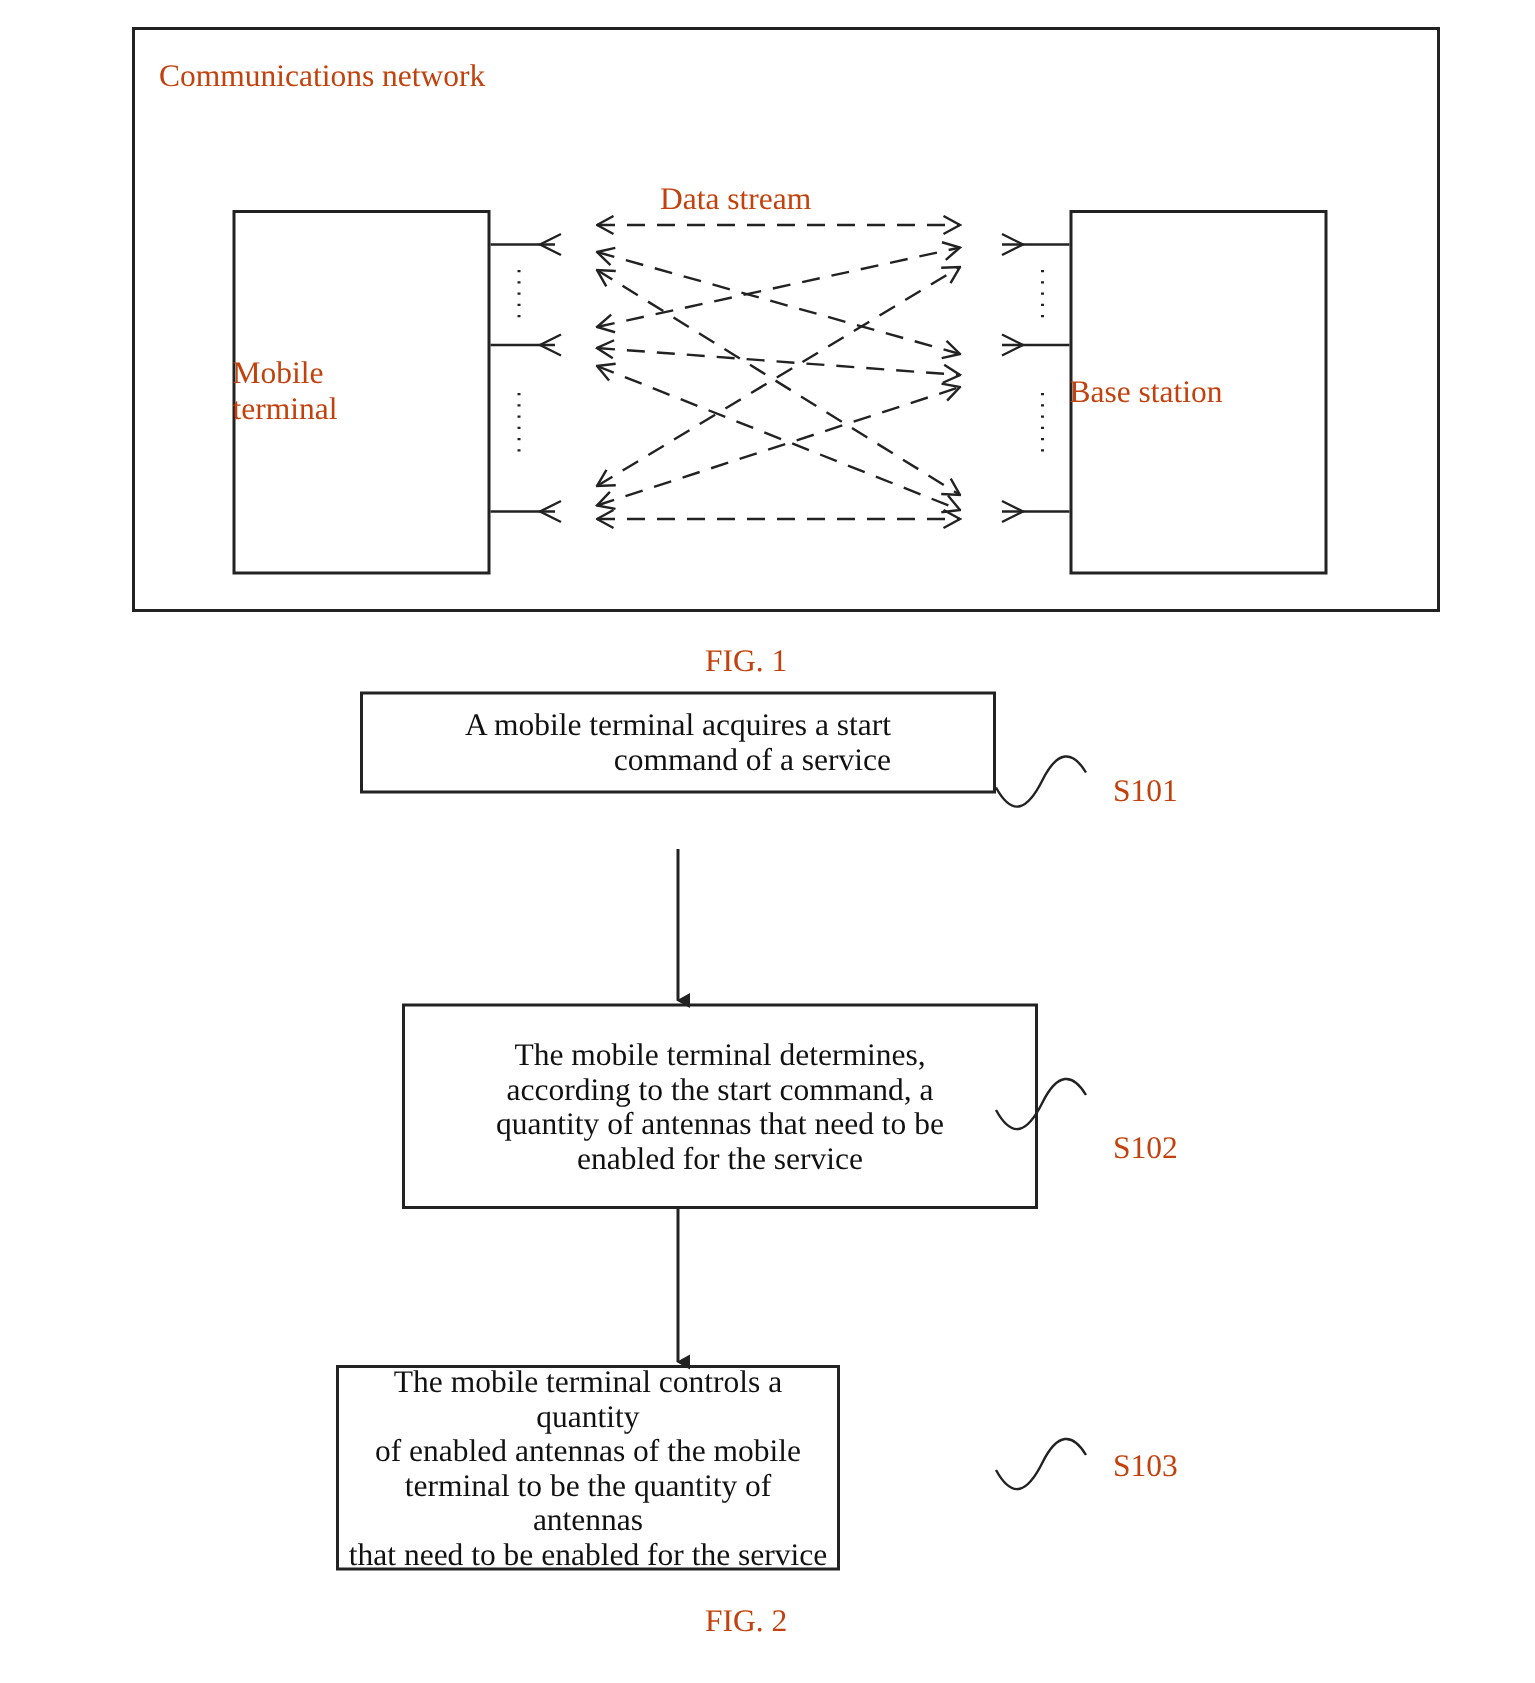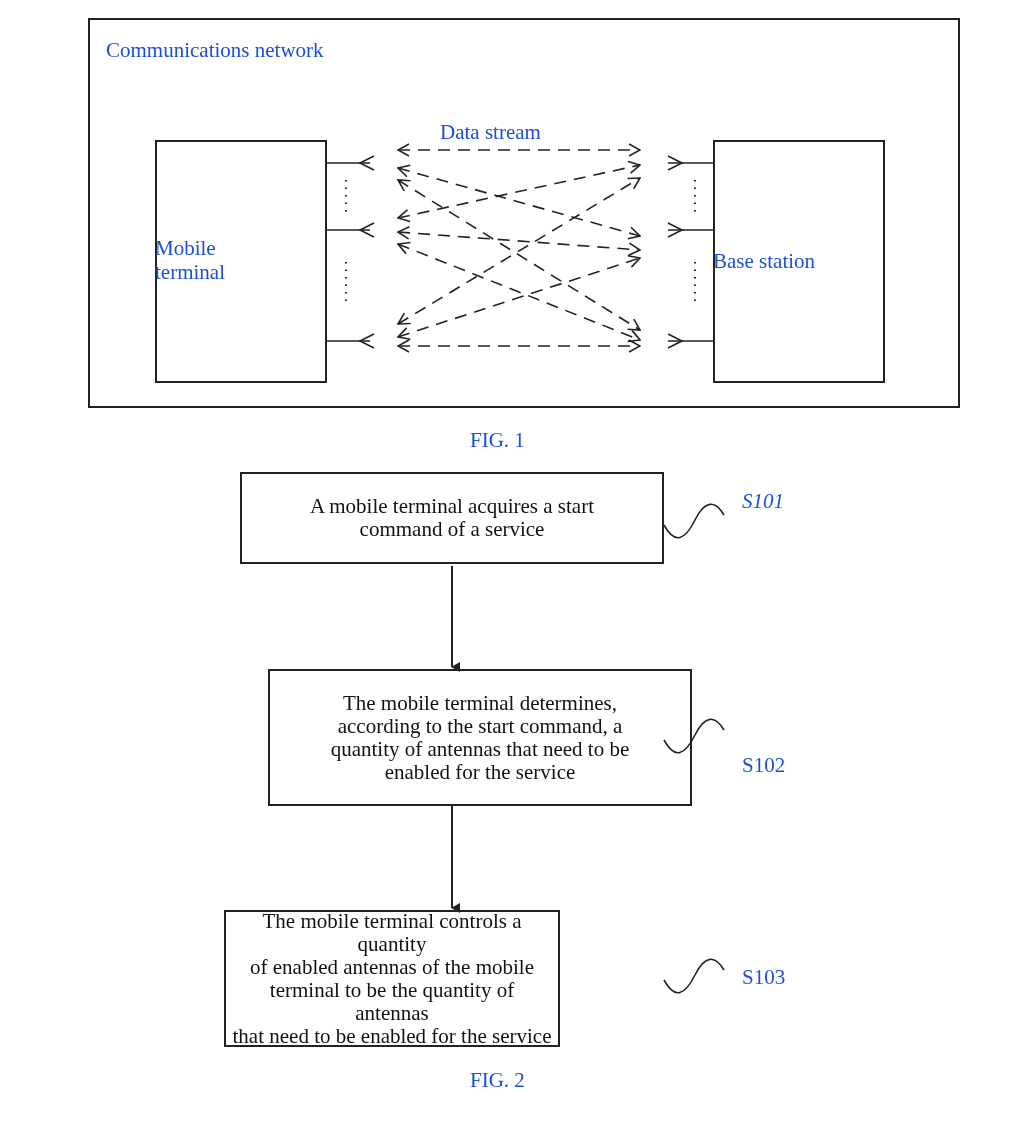--- a/index.html
+++ b/index.html
@@ -1,19 +1,19 @@
 <!DOCTYPE html>
 <html><head>
 <meta charset="utf-8">
 <style>
   html, body { margin: 0; padding: 0; background: #ffffff; }
   body { width: 1023px; height: 1122px; position: relative; overflow: hidden;
          font-family: "Liberation Serif", "DejaVu Serif", serif; color: #111; }
   svg { position: absolute; left: 0; top: 0; }
-  .txt { position: absolute; font-size: 21px; line-height: 24px; color: #1d4ed8; }
+  .txt { position: absolute; font-size: 21px; line-height: 24px; color: #c2410c; }
   .center { text-align: left; }
   .box { position: absolute; border: 2px solid #222; box-sizing: border-box; background: #fff; }
   .flowbox { display: flex; align-items: center; justify-content: center; text-align: center;
              font-size: 21px; line-height: 23px; padding: 0 6px; }
   .flowbox span { display: block; white-space: pre-line; }
 </style>
 </head>
 <body>
 
 <div class="box" style="left:88px; top:18px; width:872px; height:390px;"></div>
@@ -63,38 +63,38 @@
       <line x1="398" y1="232" x2="640" y2="250" stroke="#222" stroke-width="1.6" stroke-dasharray="12,8" marker-start="url(#openL)" marker-end="url(#openR)"></line>
       <line x1="398" y1="244" x2="640" y2="340" stroke="#222" stroke-width="1.6" stroke-dasharray="12,8" marker-start="url(#openL)" marker-end="url(#openR)"></line>
       <line x1="398" y1="324" x2="640" y2="178" stroke="#222" stroke-width="1.6" stroke-dasharray="12,8" marker-start="url(#openL)" marker-end="url(#openR)"></line>
       <line x1="398" y1="337" x2="640" y2="258" stroke="#222" stroke-width="1.6" stroke-dasharray="12,8" marker-start="url(#openL)" marker-end="url(#openR)"></line>
       <line x1="398" y1="346" x2="640" y2="346" stroke="#222" stroke-width="1.6" stroke-dasharray="12,8" marker-start="url(#openL)" marker-end="url(#openR)"></line>
     </g>
 </svg>
 
 <div class="txt center" style="left:470px; top:428px; width:100px;">FIG. 1</div>
 
-<div class="box flowbox" style="left:240px; top:472px; width:424px; height:92px;">
+<div class="box flowbox" style="left:240px; top:461px; width:424px; height:68px;text-align:right;">
   <span>A mobile terminal acquires a start
 command of a service</span>
 </div>
 <div class="box flowbox" style="left:240px; top:669px; width:424px; height:137px;margin-left:28px;">
   <span>The mobile terminal determines,
 according to the start command, a
 quantity of antennas that need to be
 enabled for the service</span>
 </div>
 <div class="box flowbox" style="left:224px; top:910px; width:336px; height:137px;">
   <span>The mobile terminal controls a quantity
 of enabled antennas of the mobile
 terminal to be the quantity of antennas
 that need to be enabled for the service</span>
 </div>
 
-<div class="txt" style="left:742px; top:489px;font-style:italic;">S101</div>
+<div class="txt" style="left:742px; top:515px;">S101</div>
 <div class="txt" style="left:742px; top:725px;margin-top:28px;">S102</div>
 <div class="txt" style="left:742px; top:965px;">S103</div>
 
 <svg width="1023" height="1122" style="pointer-events:none;">
   <defs>
     <marker id="solidArrow" markerWidth="12" markerHeight="12" refX="6" refY="10" orient="auto" markerUnits="userSpaceOnUse">
       <path d="M1,2 L6,11 L11,2 Z" fill="#222"></path>
     </marker>
   </defs>
   <line x1="452" y1="566" x2="452" y2="667" stroke="#222" stroke-width="2" marker-end="url(#solidArrow)"></line>

